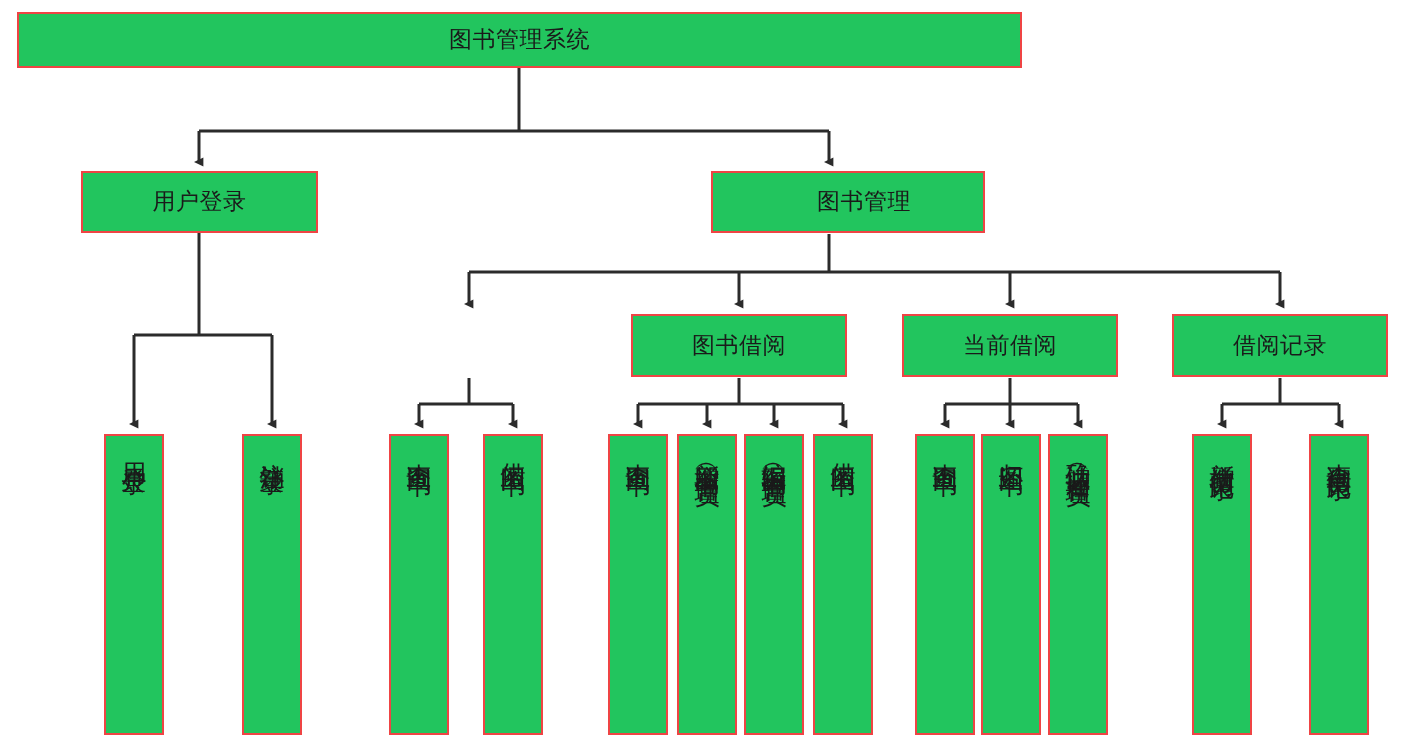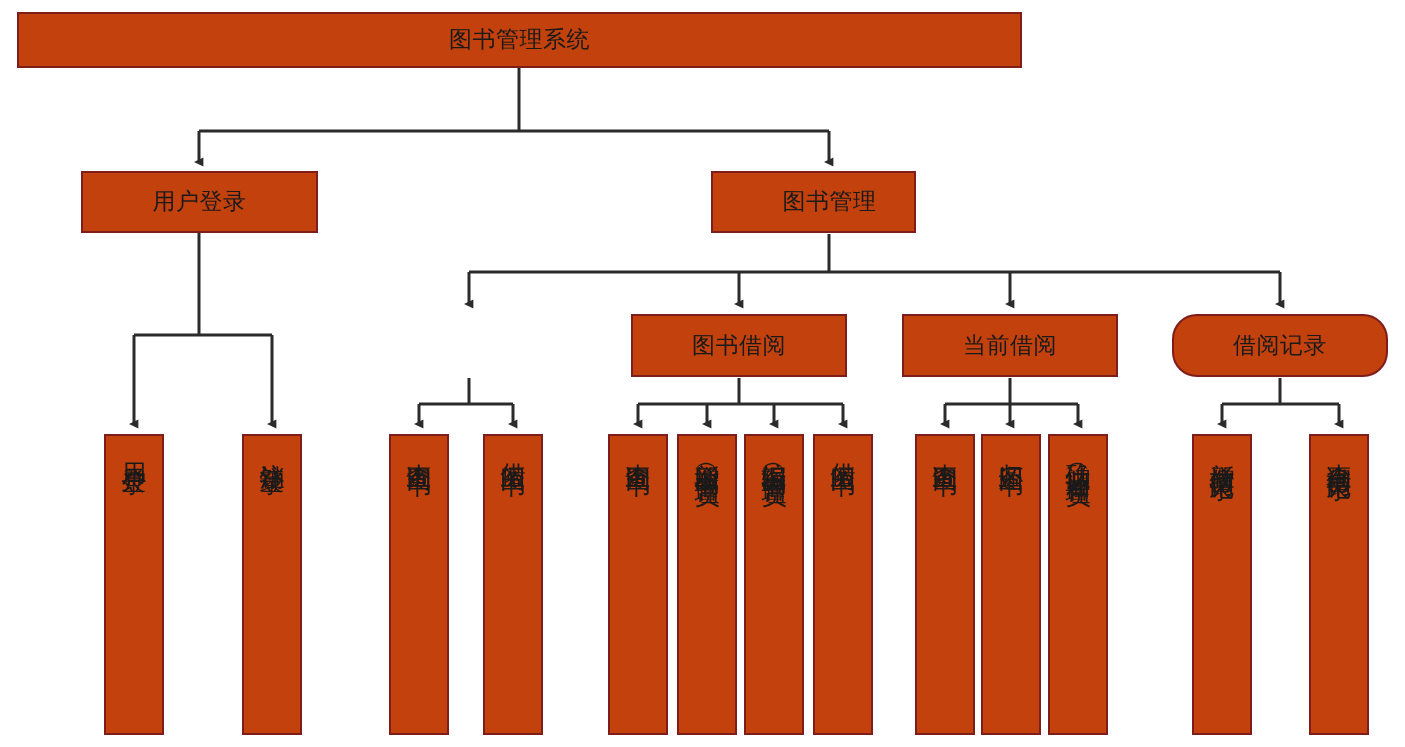--- a/index.html
+++ b/index.html
@@ -7,22 +7,22 @@
     width:1405px;height:747px;overflow:hidden;
     font-family:"Liberation Sans","DejaVu Sans",sans-serif;
     color:#111111;
     position:relative;
   }
   #diagram-root{position:absolute;left:0;top:0;width:1405px;height:747px;}
   svg#edges{position:absolute;left:0;top:0;width:1405px;height:747px;pointer-events:none;}
   .node{
     position:absolute;
     box-sizing:border-box;
-    background:#c2410c;
-    border:2px solid #7f1d1d;
+    background:#22c55e;
+    border:2px solid #ef4444;
     display:flex;
     align-items:center;
     justify-content:center;
     text-align:center;
   }
   .node .label{
     display:block;
     line-height:1.18;
     letter-spacing:0.5px;
     color:#1a1a1a;
@@ -108,31 +108,31 @@
     </g>
   </svg>
 
   <div class="node horiz" style="left:17px;top:12px;width:1005px;height:56px;">
     <span class="label">图书管理系统</span>
   </div>
 
   <div class="node horiz" style="left:81px;top:171px;width:237px;height:62px;">
     <span class="label">用户登录</span>
   </div>
-  <div class="node horiz" style="left:711px;top:171px;width:205px;height:62px;padding-left:32px;">
+  <div class="node horiz" style="left:711px;top:171px;width:274px;height:62px;padding-left:32px;">
     <span class="label">图书管理</span>
   </div>
 
   <div class="node horiz" style="left:631px;top:314px;width:216px;height:63px;align-items:center;">
     <span class="label">图书借阅</span>
   </div>
   <div class="node horiz" style="left:902px;top:314px;width:216px;height:63px;">
     <span class="label">当前借阅</span>
   </div>
-  <div class="node horiz" style="left:1172px;top:314px;width:216px;height:63px;border-radius:25px;">
+  <div class="node horiz" style="left:1172px;top:314px;width:216px;height:63px;">
     <span class="label">借阅记录</span>
   </div>
 
   <div class="node vert" style="left:104px;top:434px;width:60px;height:301px;">
     <span class="label">用户登录</span>
   </div>
   <div class="node vert" style="left:242px;top:434px;width:60px;height:301px;">
     <span class="label">注销登录</span>
   </div>
 

